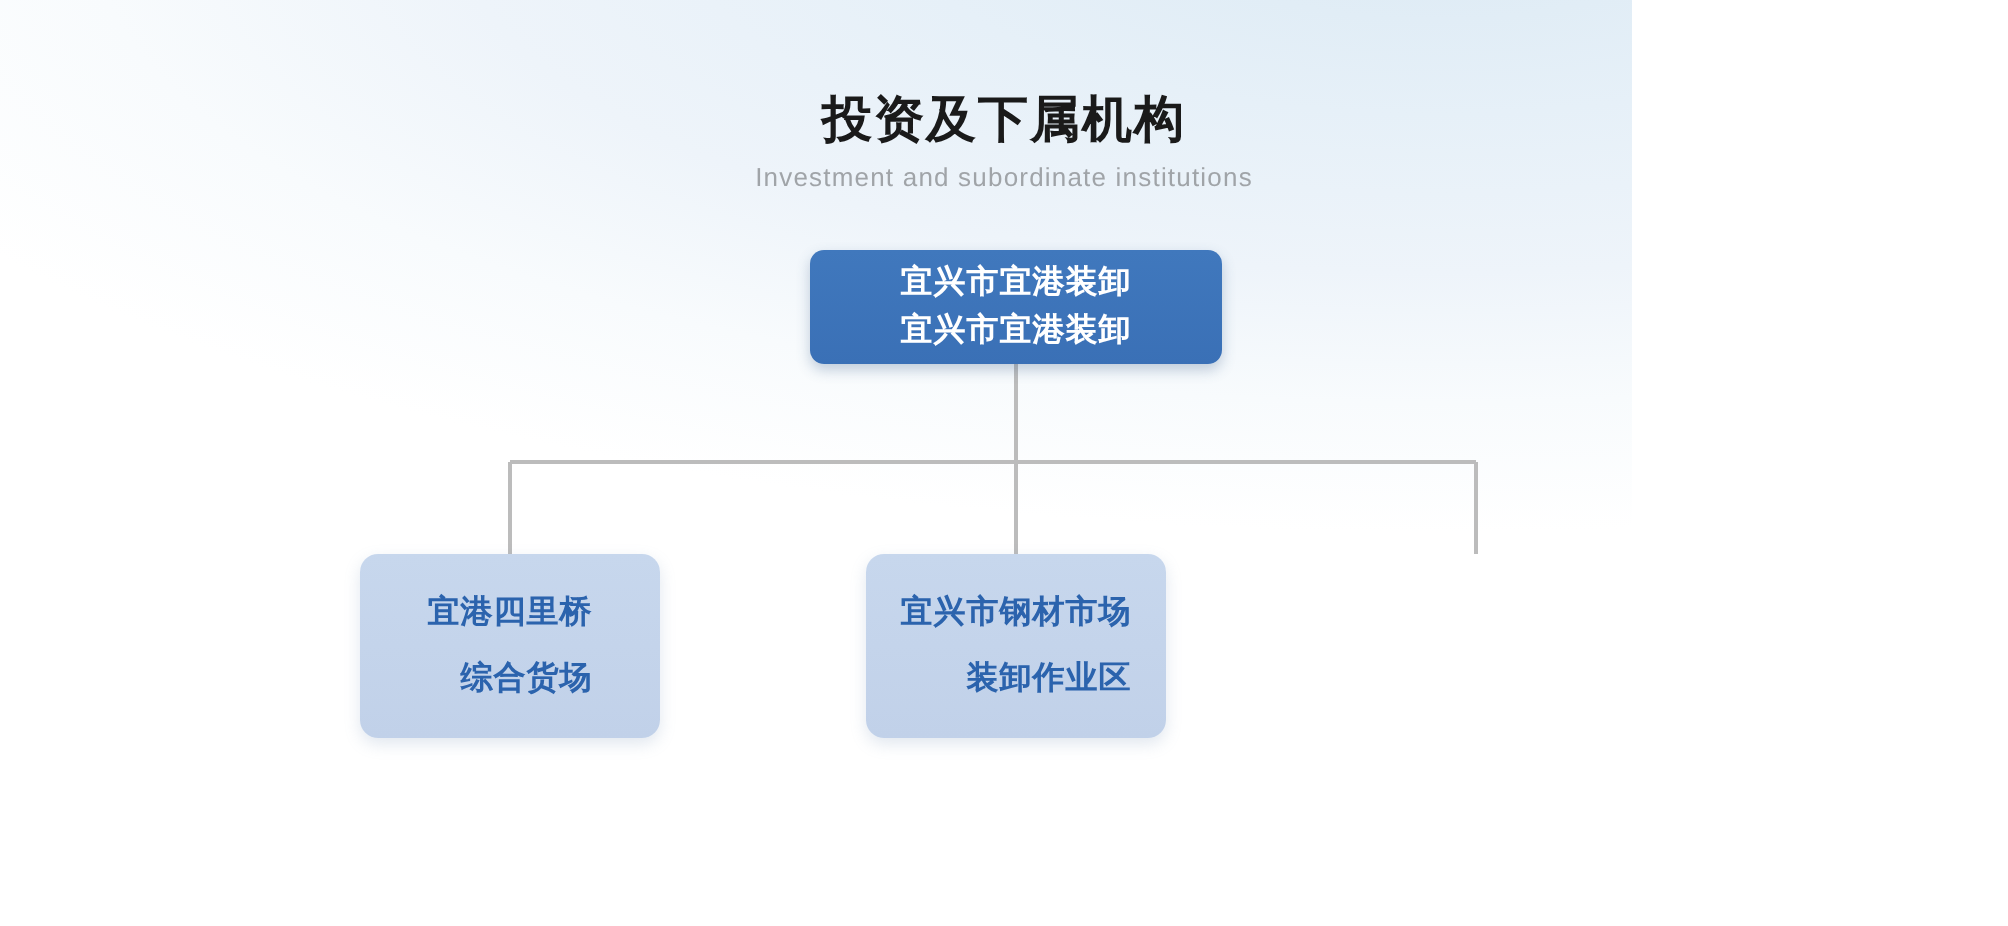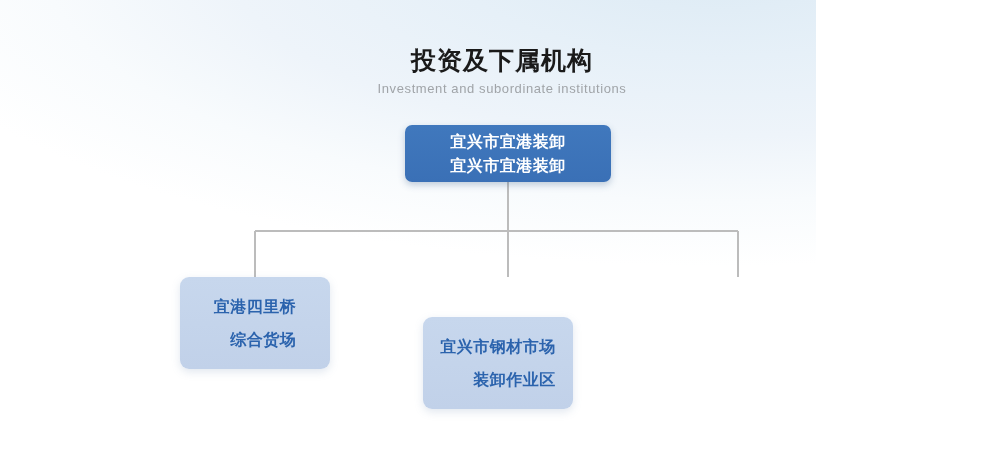--- a/index.html
+++ b/index.html
@@ -98,21 +98,21 @@
   }
   .node-child .node-label {
     font-size: 16px;
     font-weight: bold;
     color: #2b63ad;
     line-height: 33px;
     letter-spacing: 0.5px;
   }
 
   .node-child-1 { left: 180px; }
-  .node-child-2 { left: 423px; margin-top: 40px; }
+  .node-child-2 { left: 433px; }
   .node-child-3 { left: 663px; }
 </style>
 </head>
 <body>
 
 <div class="page">
 
   <div class="heading">
     <div class="heading-title">投资及下属机构</div>
     <div class="heading-subtitle">Investment and subordinate institutions</div>

